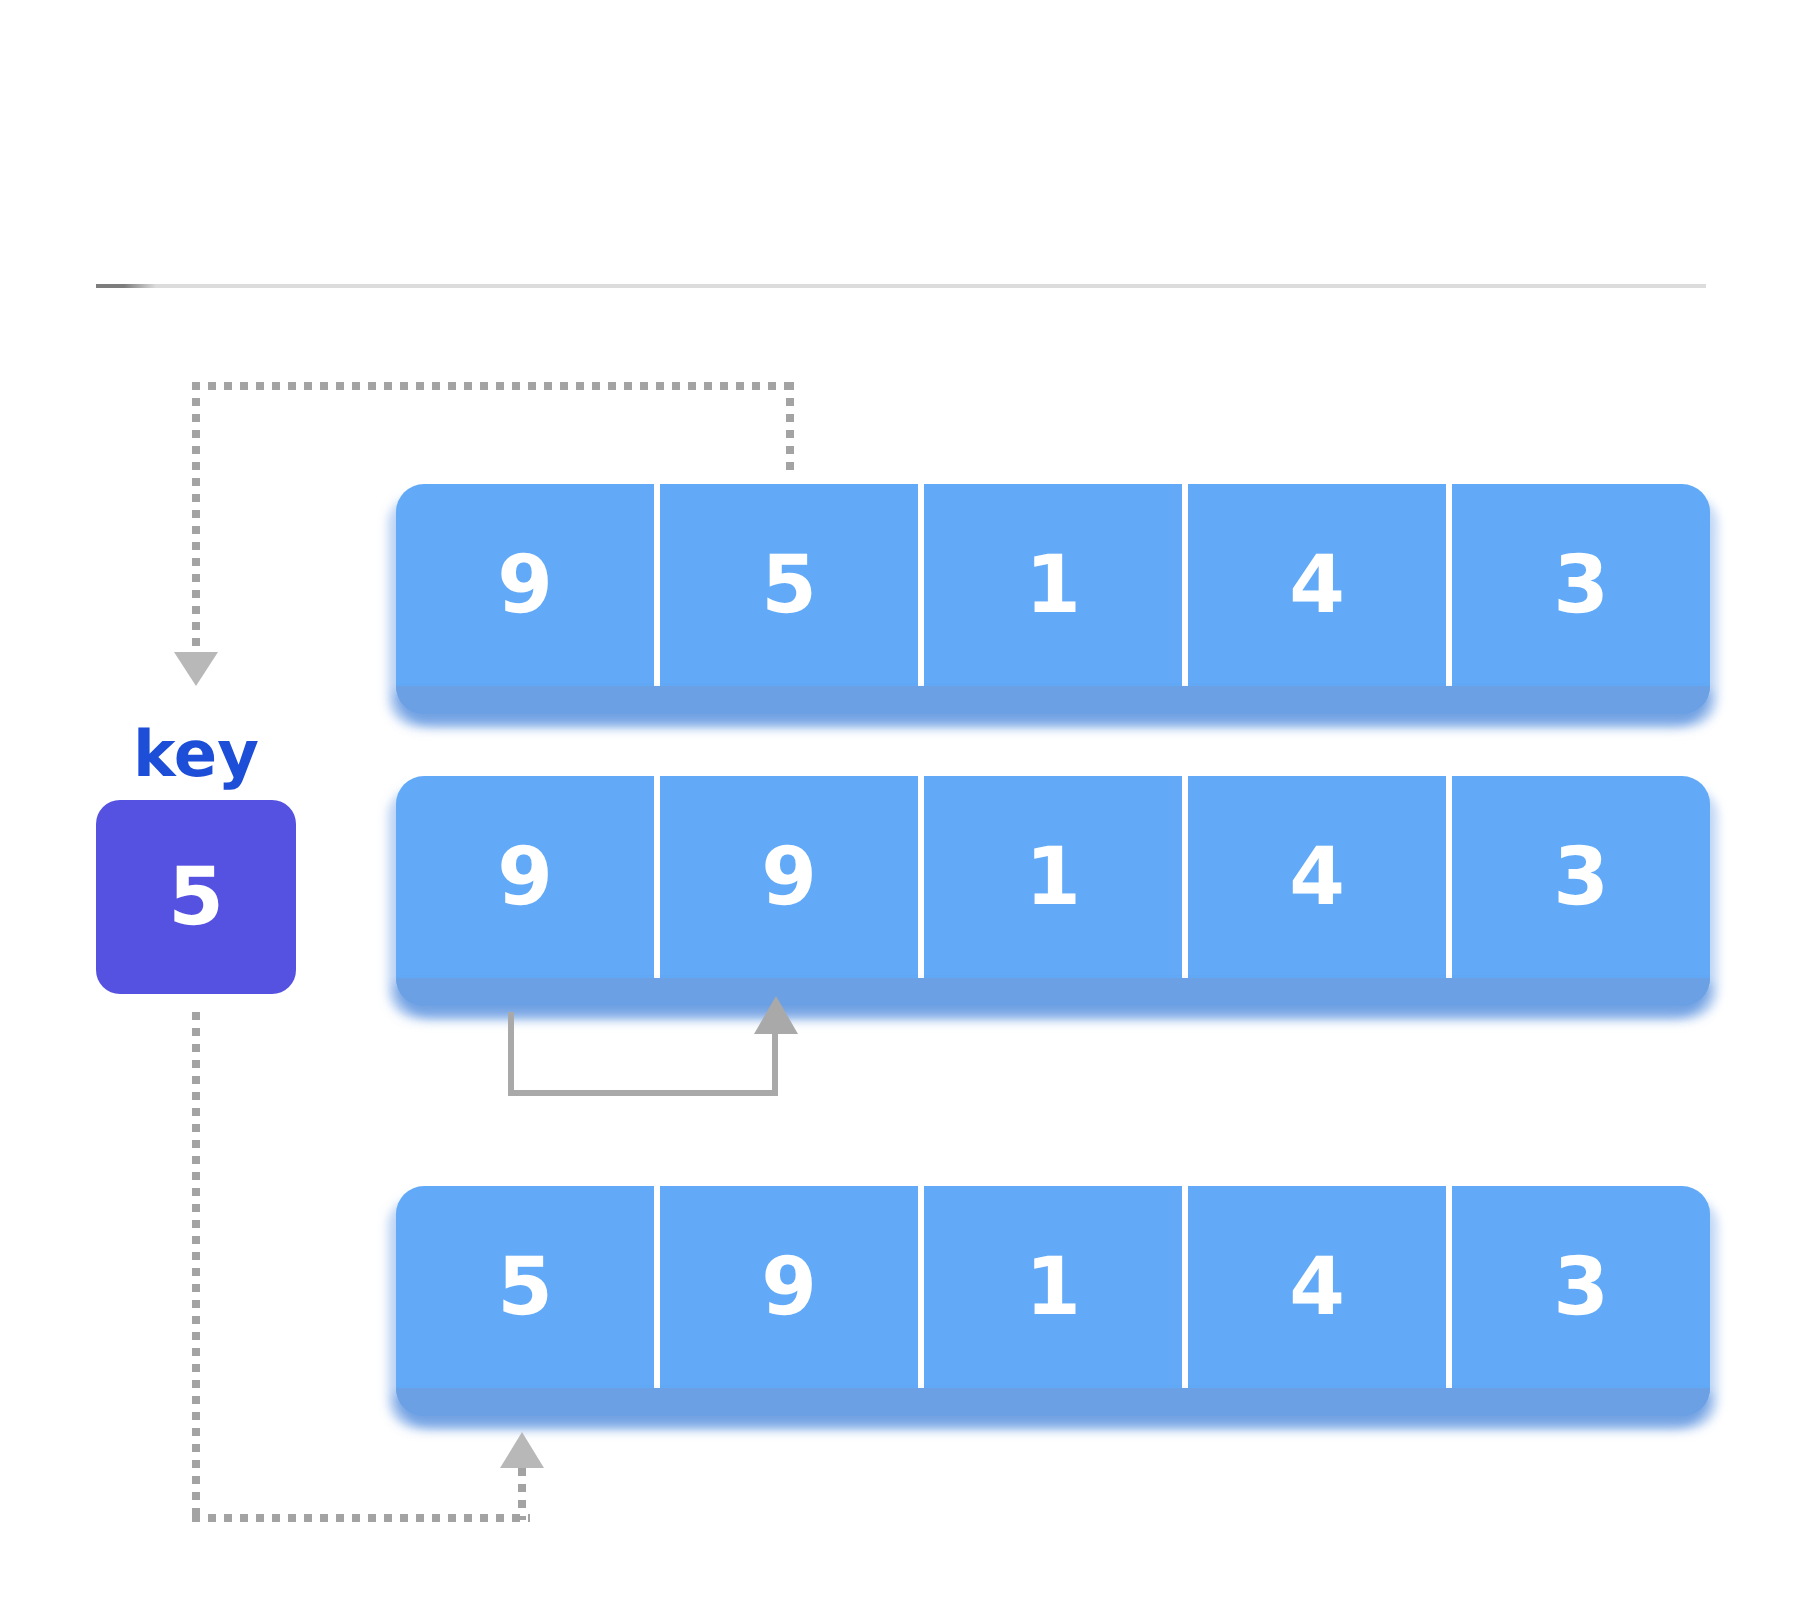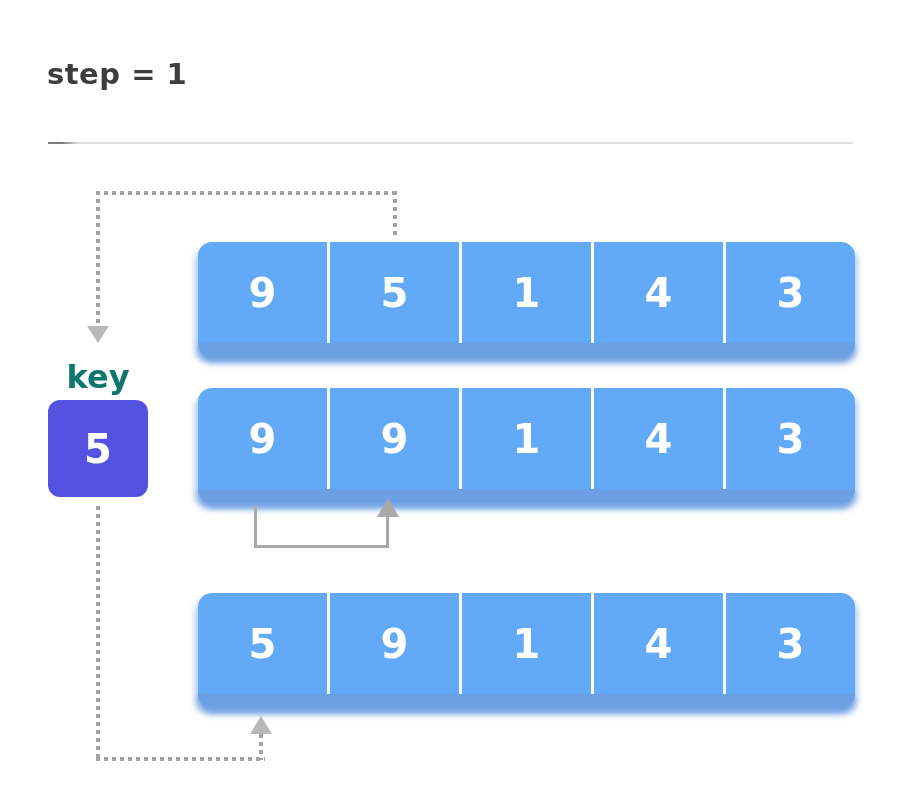--- a/index.html
+++ b/index.html
@@ -62,21 +62,21 @@
     box-shadow: 0 3px 4px rgba(108,158,224,0.85), 0 6px 7px rgba(108,158,224,0.4);
   }
   
   .key-label {
     position: absolute;
     left: 48px; top: 358px;
     width: 100px;
     text-align: center;
     font-size: 32px;
     font-weight: bold;
-    color: #0f766e;
+    color: #1d4ed8;
   }
   .key-box {
     position: absolute;
     left: 48px; top: 400px;
     width: 100px; height: 97px;
     background: #5551e1;
     border-radius: 12px;
     display: flex;
     align-items: center;
     justify-content: center;
@@ -126,21 +126,20 @@
   .s-lv { left: 254px; top: 506px; width: 3px;  height: 42px; }
   .s-bh { left: 254px; top: 545px; width: 135px; height: 3px; }
   .s-rv { left: 386px; top: 517px; width: 3px;  height: 31px; }
   .s-ah { left: 377px; top: 498px; }
 </style>
 </head>
 <body>
 
 <div class="canvas">
 
-  <div class="step-label">step = 1</div>
   <div class="rule"></div>
 
   <div class="dot-v t-v-right"></div>
   <div class="dot-h t-h"></div>
   <div class="dot-v t-v-left"></div>
   <div class="arrowhead ah-down t-ah"></div>
 
   <div class="array array-1">
     <div class="cells">
         <div class="cell">9</div>

